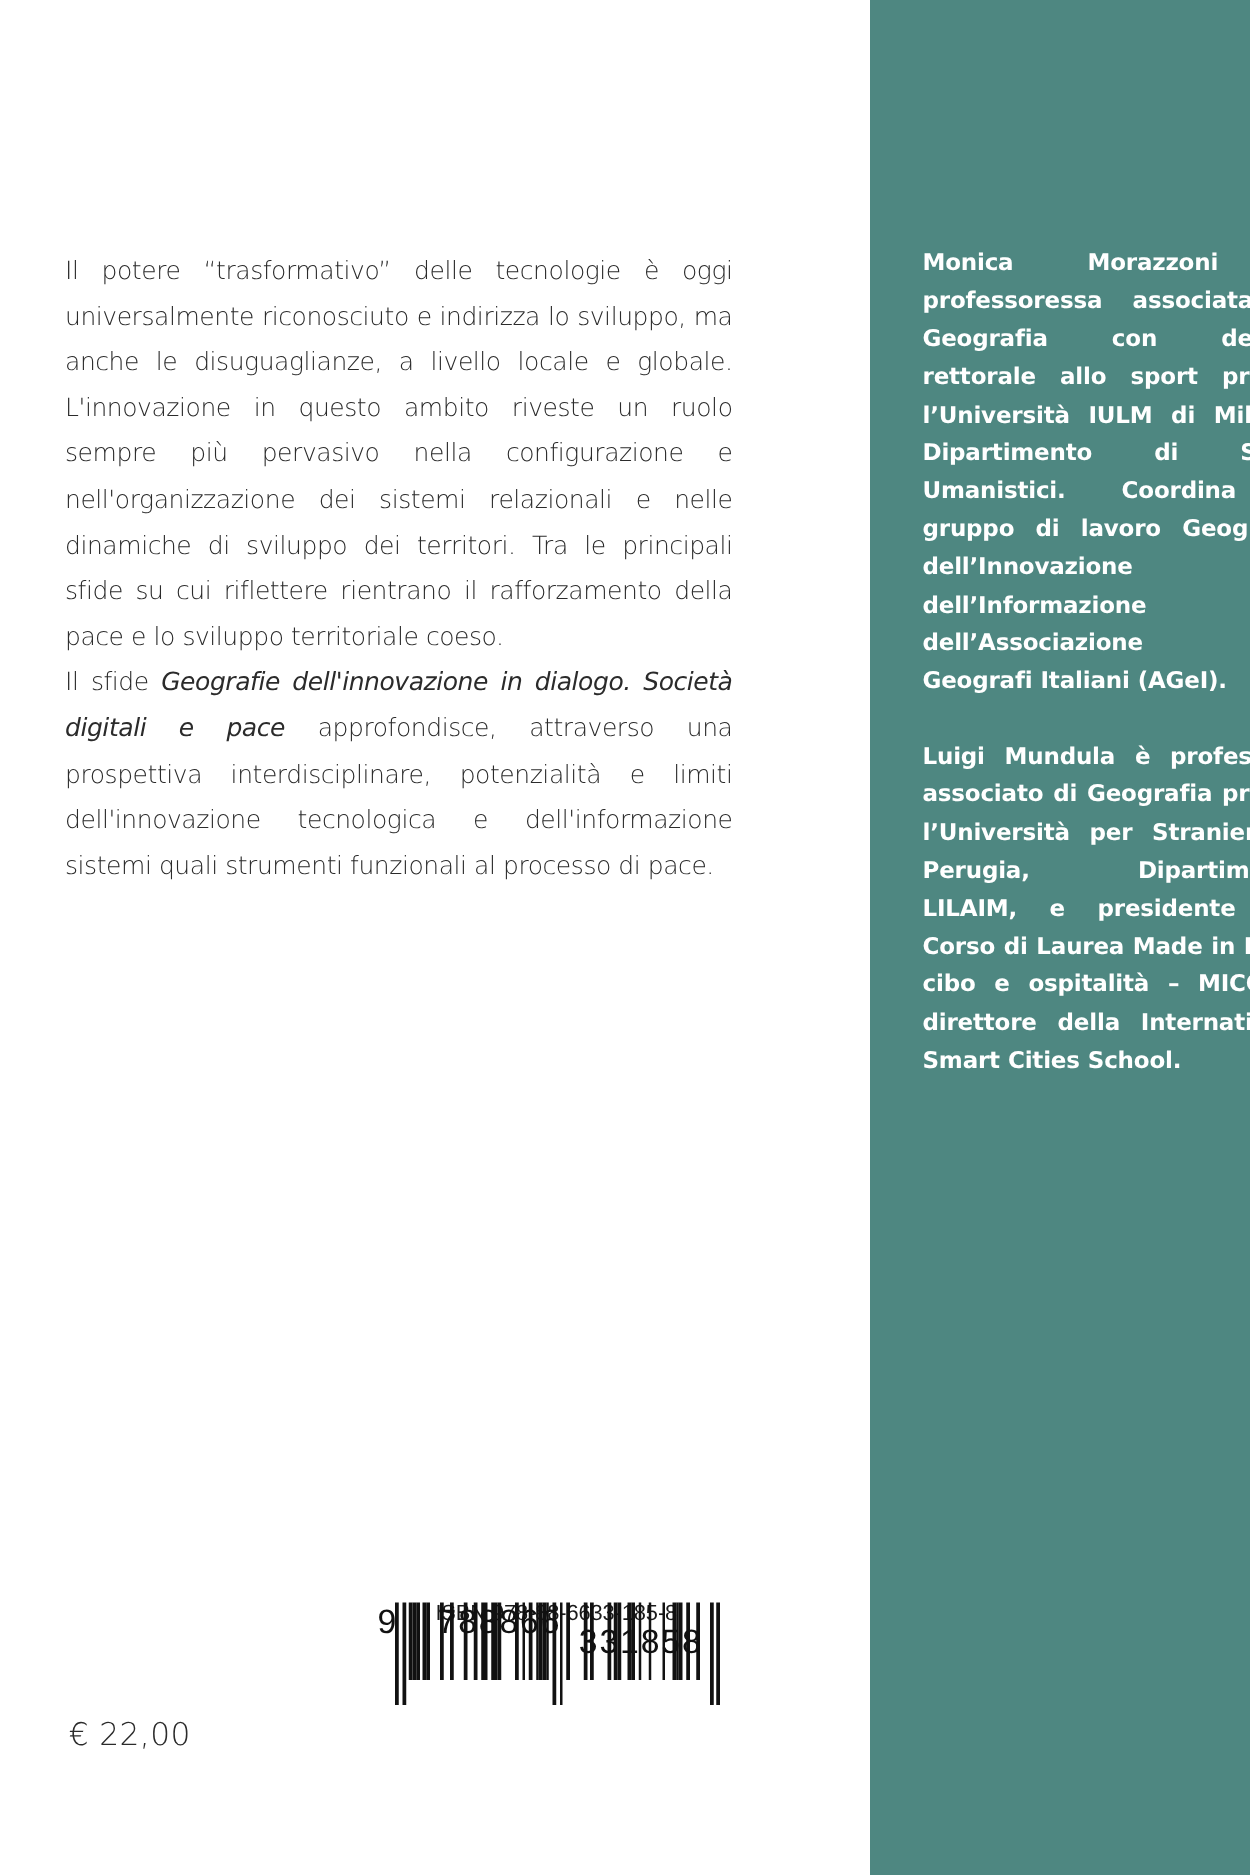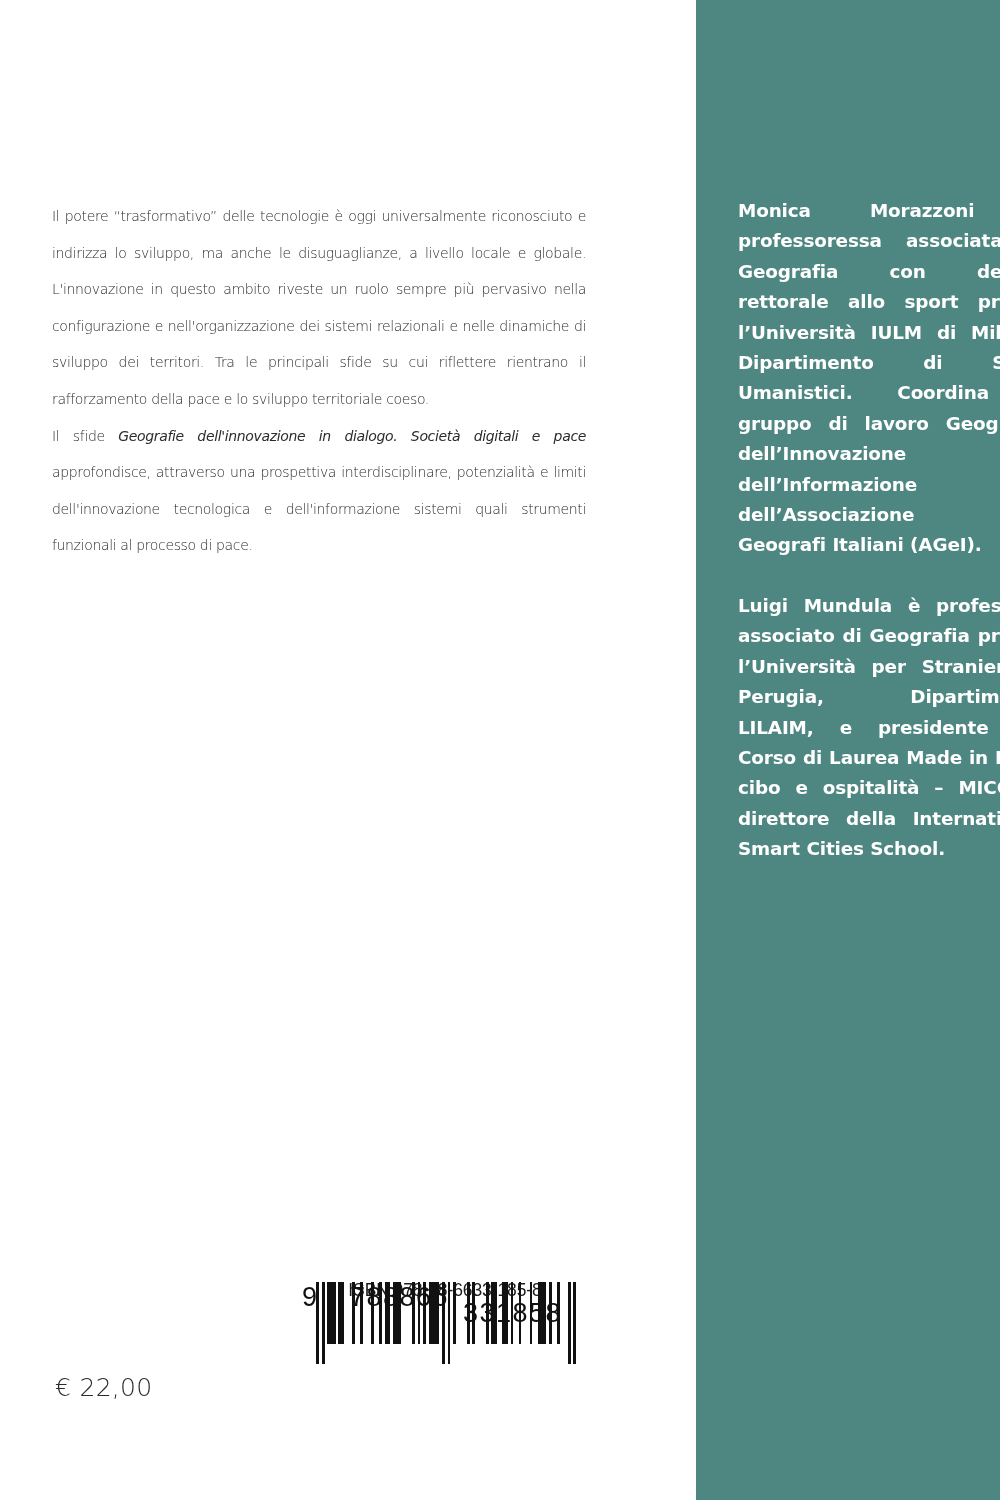--- a/index.html
+++ b/index.html
@@ -48,21 +48,21 @@
 
   
   .blurb {
     position: absolute;
     top: 198px;
     left: 52px;
     width: 534px;
     color: #2b2b2b;
     font-family: "DejaVu Sans", sans-serif;
     font-weight: 300;
-    font-size: 14px;
+    font-size: 20px;
     line-height: 36.6px;
     text-align: justify;
     text-justify: inter-word;
     letter-spacing: -0.35px;
   }
   .blurb p { margin: 0; }
   .blurb em { font-style: italic; }
 
   
   .price {

